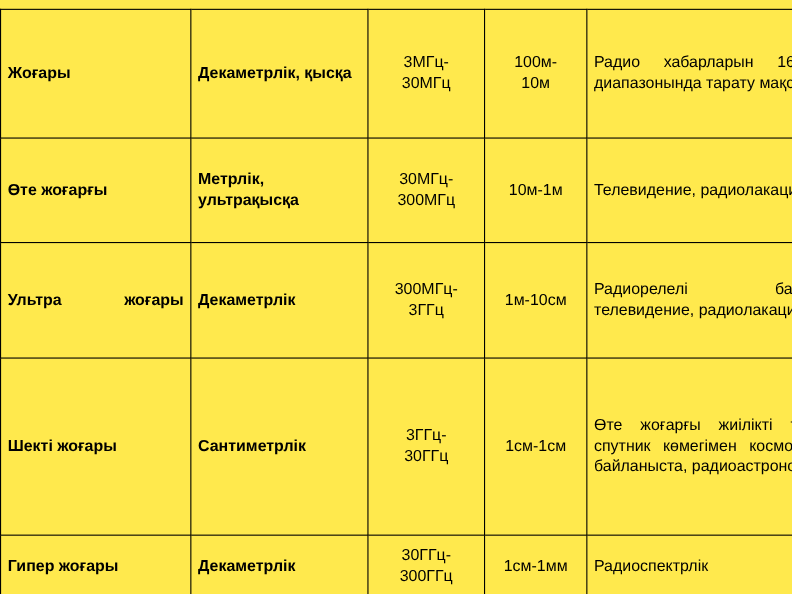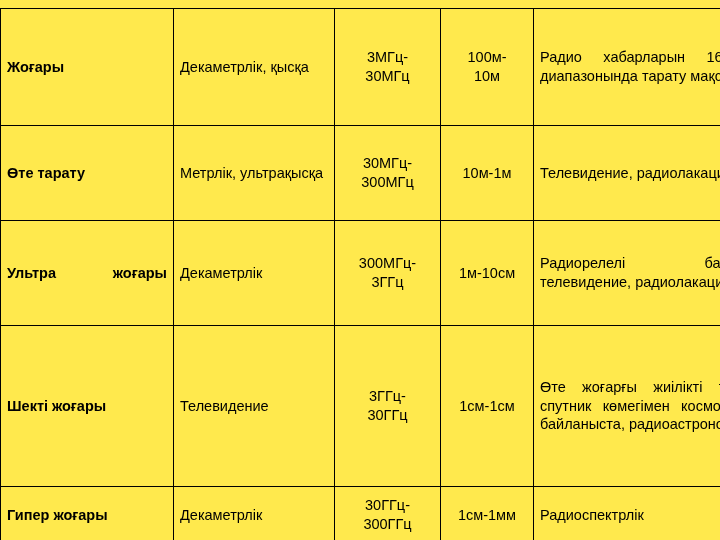--- a/index.html
+++ b/index.html
@@ -49,20 +49,21 @@
     text-align: left;
   }
   td.col-name.justify {
     text-align: justify;
     text-align-last: justify;
     margin-left: 13px;
   }
   td.col-wave {
     width: 148px;
     text-align: left;
+    font-weight: bold;
   }
   td.col-freq {
     width: 93px;
     text-align: center;
   }
   td.col-len {
     width: 80px;
     text-align: center;
   }
   td.col-use {
@@ -105,21 +106,21 @@
             <span class="cellline">100м-</span>
             <span class="cellline">10м</span>
           </td>
           <td class="col-use justify">
             <span>Радио хабарларын 16-75 м диапазонында тарату мақсатында</span>
           </td>
         </tr>
 
         <tr class="r2">
           <td class="col-name">
-            <span>Өте тарату</span>
+            <span>Өте жоғарғы</span>
           </td>
           <td class="col-wave">
             <span>Метрлік, ультрақысқа</span>
           </td>
           <td class="col-freq">
             <span class="cellline">30МГц-</span>
             <span class="cellline">300МГц</span>
           </td>
           <td class="col-len">
             <span class="cellline">10м-1м</span>
@@ -146,21 +147,21 @@
           <td class="col-use justify">
             <span>Радиорелелі байланыс, телевидение, радиолакацияда</span>
           </td>
         </tr>
 
         <tr class="r4">
           <td class="col-name">
             <span>Шекті жоғары</span>
           </td>
           <td class="col-wave">
-            <span>Телевидение</span>
+            <span>Сантиметрлік</span>
           </td>
           <td class="col-freq">
             <span class="cellline">3ГГц-</span>
             <span class="cellline">30ГГц</span>
           </td>
           <td class="col-len">
             <span class="cellline">1см-1см</span>
           </td>
           <td class="col-use justify">
             <span>Өте жоғарғы жиілікті техника, спутник көмегімен космостықтық байланыста, радиоастрономияда</span>

